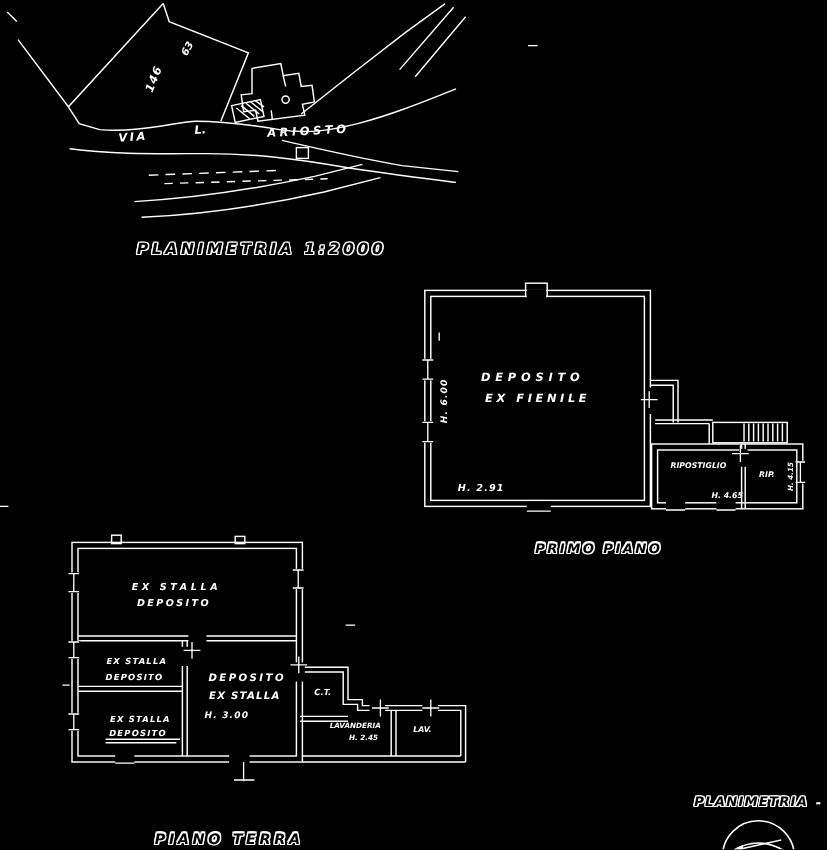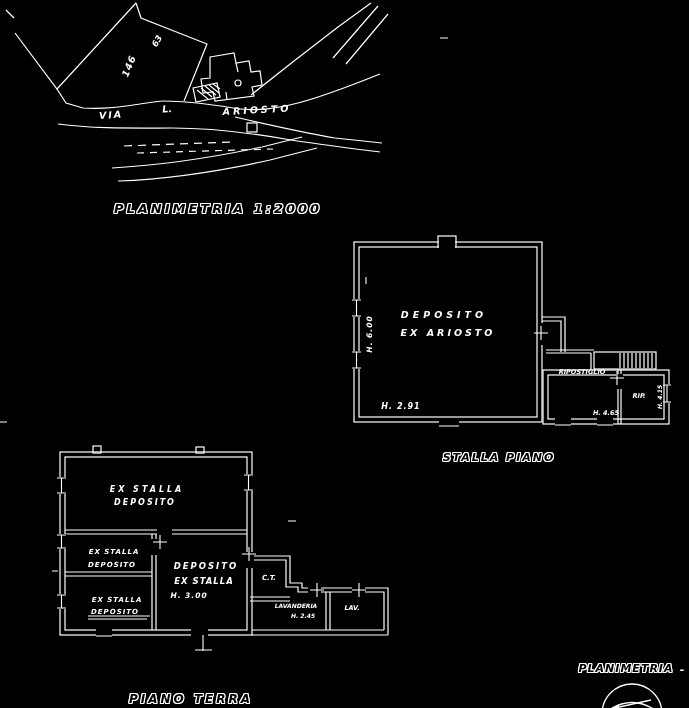--- a/index.html
+++ b/index.html
@@ -125,28 +125,28 @@
 </svg>
 
   <div class="lbl hollow" style="left:218px;top:208px;font-size:13px;letter-spacing:3px;">PLANIMETRIA 1:2000</div>
   <div class="lbl" style="left:111px;top:115px;font-size:9.5px;letter-spacing:2px;transform:translate(-50%,-50%) rotate(-4deg);">VIA</div>
   <div class="lbl" style="left:167px;top:109px;font-size:9.5px;transform:translate(-50%,-50%) rotate(-4deg);">L.</div>
   <div class="lbl" style="left:257px;top:110px;font-size:9.5px;letter-spacing:3px;transform:translate(-50%,-50%) rotate(-3deg);">ARIOSTO</div>
   <div class="lbl" style="left:129px;top:66px;font-size:9.5px;letter-spacing:1px;transform:translate(-50%,-50%) rotate(-68deg);">146</div>
   <div class="lbl" style="left:157px;top:41px;font-size:8.5px;transform:translate(-50%,-50%) rotate(-60deg);">63</div>
 
   <div class="lbl" style="left:444px;top:315px;font-size:9.5px;letter-spacing:4px;">DEPOSITO</div>
-  <div class="lbl" style="left:448px;top:333px;font-size:9.5px;letter-spacing:3px;">EX ARIOSTO</div>
+  <div class="lbl" style="left:448px;top:333px;font-size:9.5px;letter-spacing:3px;">EX FIENILE</div>
   <div class="lbl r90" style="left:370px;top:334px;font-size:7.5px;letter-spacing:1px;">H. 6.00</div>
   <div class="lbl" style="left:401px;top:407px;font-size:8px;letter-spacing:1px;">H. 2.91</div>
-  <div class="lbl" style="left:582px;top:372px;font-size:6.5px;text-align:center;">RIPOSTIGLIO</div>
+  <div class="lbl" style="left:582px;top:388px;font-size:6.5px;text-align:center;">RIPOSTIGLIO</div>
   <div class="lbl" style="left:586px;top:413px;font-size:6.5px;padding-left:40px;">H. 4.65</div>
   <div class="lbl" style="left:639px;top:396px;font-size:6.5px;">RIP.</div>
   <div class="lbl r90" style="left:660px;top:397px;font-size:6px;">H. 4.15</div>
-  <div class="lbl hollow" style="left:499px;top:457px;font-size:11px;letter-spacing:2px;">STALLA PIANO</div>
+  <div class="lbl hollow" style="left:499px;top:457px;font-size:11px;letter-spacing:2px;">PRIMO PIANO</div>
 
   <div class="lbl" style="left:147px;top:490px;font-size:8px;letter-spacing:3px;">EX STALLA</div>
   <div class="lbl" style="left:145px;top:503px;font-size:8px;letter-spacing:2px;">DEPOSITO</div>
   <div class="lbl" style="left:114px;top:552px;font-size:7px;letter-spacing:1px;">EX STALLA</div>
   <div class="lbl" style="left:112px;top:565px;font-size:7px;letter-spacing:1px;">DEPOSITO</div>
   <div class="lbl" style="left:117px;top:600px;font-size:7px;letter-spacing:1px;">EX STALLA</div>
   <div class="lbl" style="left:115px;top:612px;font-size:7px;letter-spacing:1px;">DEPOSITO</div>
   <div class="lbl" style="left:206px;top:566px;font-size:8.5px;letter-spacing:2px;">DEPOSITO</div>
   <div class="lbl" style="left:204px;top:581px;font-size:8.5px;letter-spacing:1px;">EX STALLA</div>
   <div class="lbl" style="left:189px;top:596px;font-size:7.5px;letter-spacing:1px;text-align:right;">H. 3.00</div>

